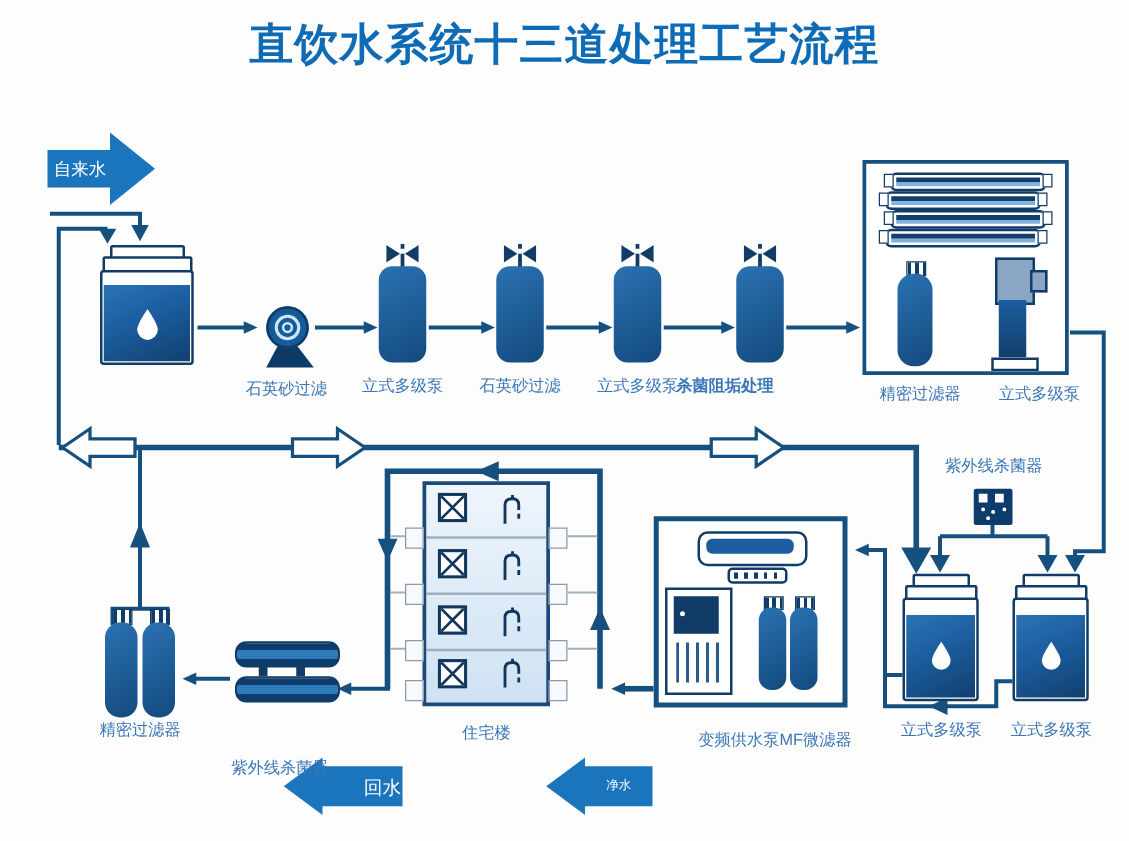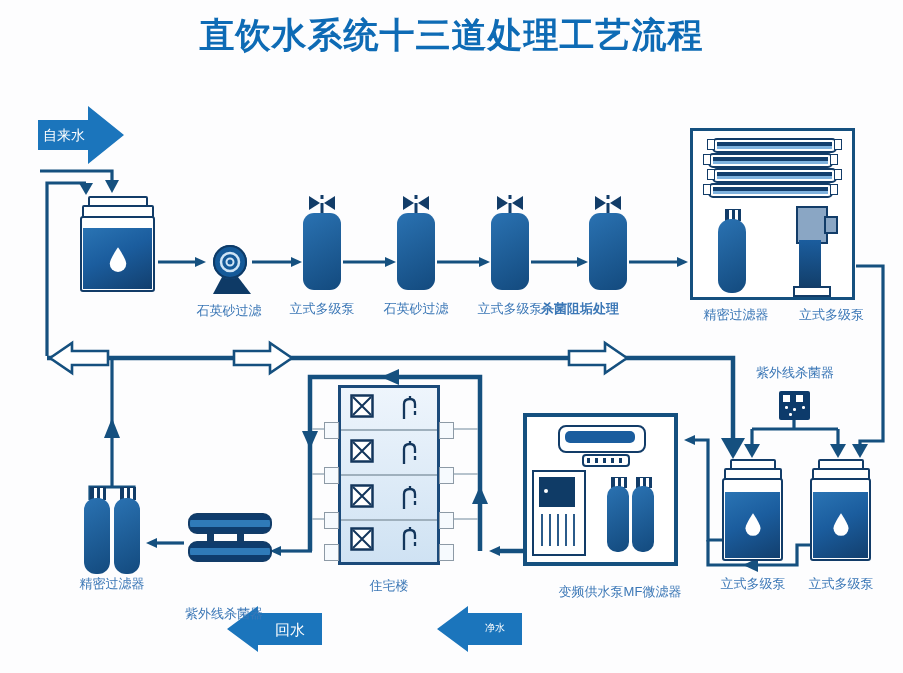--- a/index.html
+++ b/index.html
@@ -121,21 +121,21 @@
       <polygon class="outline-arrow" points="292,358 270,343 270,351 234,351 234,365 270,365 270,373"></polygon>
       <polygon class="outline-arrow" points="627,358 605,343 605,351 569,351 569,365 605,365 605,373"></polygon>
 
       <polygon class="solid-arrow" points="38,120 88,120 88,106 124,135 88,164 88,150 38,150"></polygon>
       <polygon class="solid-arrow" points="227,629 258,606 258,613 322,613 322,645 258,645 258,652"></polygon>
       <polygon class="solid-arrow" points="437,629 468,606 468,613 522,613 522,645 468,645 468,652"></polygon>
     </g>
   </svg>
 
   <div class="flowtext" style="left:40px;top:127px;width:48px;">自来水</div>
-  <div class="flowtext" style="left:258px;top:621px;width:64px;font-size:15px;">回水</div>
+  <div class="flowtext" style="left:274px;top:621px;width:64px;font-size:15px;">回水</div>
   <div class="flowtext" style="left:468px;top:621px;width:54px;font-size:10px;">净水</div>
 
   <div class="abs" style="left:80px;top:196px;width:76px;height:98px;">
     <div class="lid" style="left:8px;top:0;width:56px;height:9px;"></div>
     <div class="lid" style="left:2px;top:9px;width:68px;height:10px;"></div>
     <div class="tankbody" style="left:0;top:20px;width:71px;height:72px;">
       <div class="tankfill" style="top:10px;"></div>
       <svg class="abs" style="left:25px;top:28px;" width="22" height="28" viewBox="0 0 24 30">
         <path d="M12,1 C12,1 3,14 3,19 a9,9 0 0,0 18,0 C21,14 12,1 12,1 Z" fill="#ffffff"></path>
       </svg>

